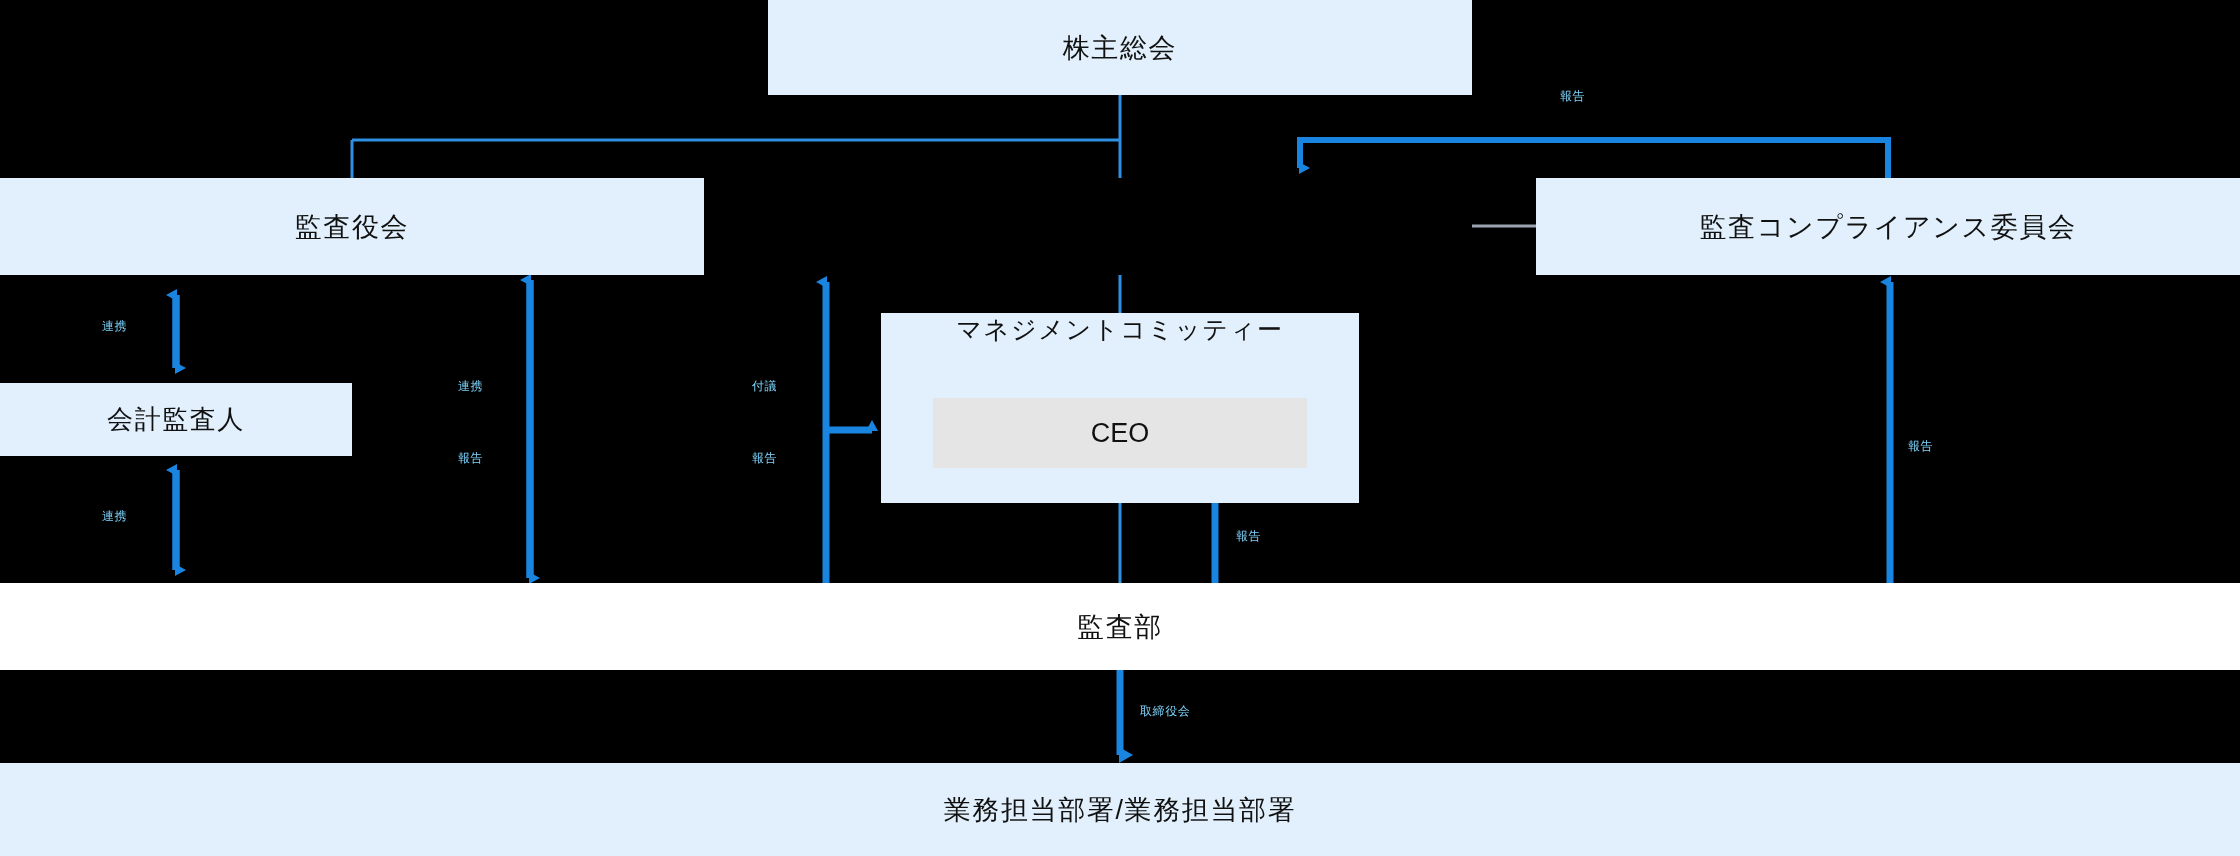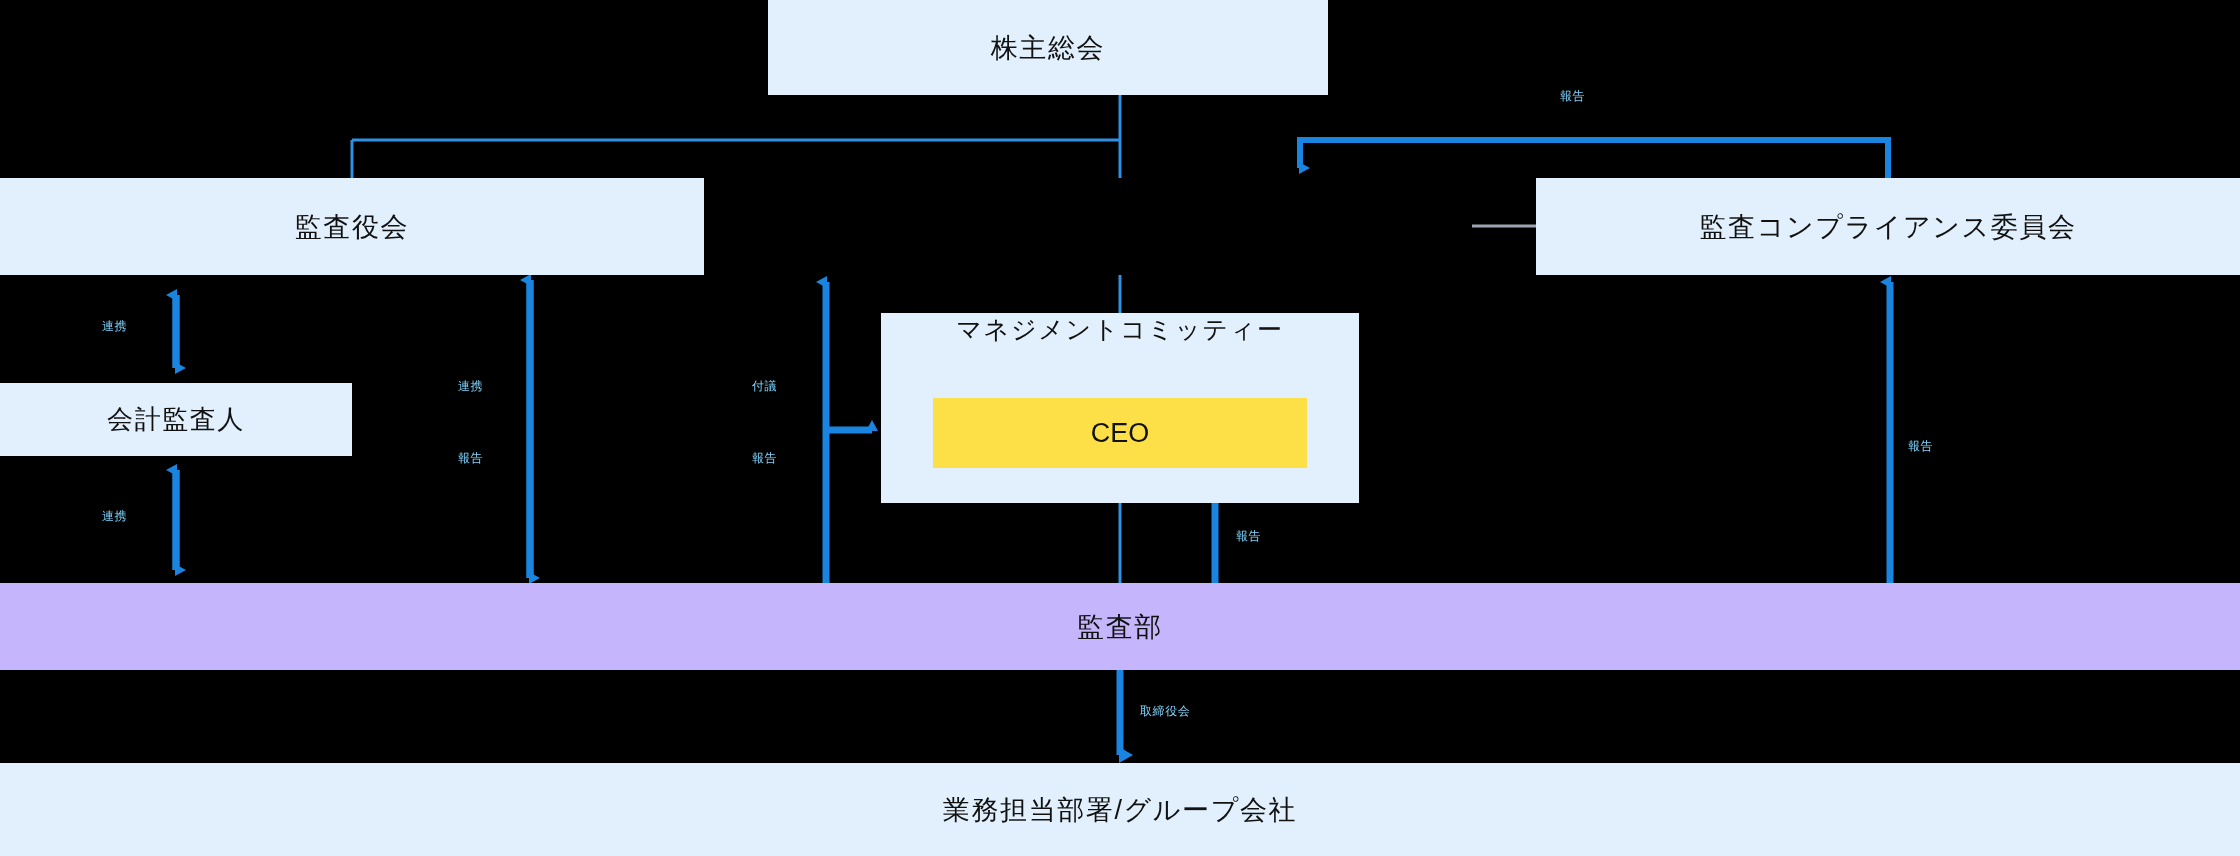--- a/index.html
+++ b/index.html
@@ -22,21 +22,21 @@
     background: #e1f0fc;
     color: #111111;
     display: flex;
     align-items: center;
     justify-content: center;
     box-sizing: border-box;
     letter-spacing: 0.06em;
     z-index: 5;
   }
   .box-shareholders {
-    left: 768px; top: 0px; width: 560px; height: 95px;
+    left: 768px; top: 0px; width: 704px; height: 95px;
     font-size: 27px;
   }
   .box-auditors {
     left: -60px; top: 178px; width: 764px; height: 97px;
     font-size: 27px;
     padding-left: 60px;
   }
   .box-directors {
     left: 768px; top: 178px; width: 704px; height: 97px;
     font-size: 27px;
@@ -62,40 +62,40 @@
     z-index: 6;
   }
   .mgmt-title {
     font-size: 25px;
     color: #111111;
     letter-spacing: 0.07em;
   }
   .ceo-box {
     position: absolute;
     left: 933px; top: 398px; width: 374px; height: 70px;
-    background: #fde047;
+    background: #e5e5e5;
     display: flex;
     align-items: center;
     justify-content: center;
     font-size: 27px;
     color: #111111;
     z-index: 7;
   }
   .bar {
     position: absolute;
     left: 0; width: 2240px;
     display: flex;
     align-items: center;
     justify-content: center;
     color: #111111;
     z-index: 5;
   }
   .bar-audit-dept {
     top: 583px; height: 87px;
-    background: #c4b5fd;
+    background: #ffffff;
     font-size: 27px;
     letter-spacing: 0.06em;
   }
   .bar-operating {
     top: 763px; height: 93px;
     background: #e1f0fc;
     font-size: 27px;
     letter-spacing: 0.06em;
   }
   .lbl {
@@ -198,21 +198,21 @@
   <div class="box box-accounting">会計監査人</div>
 
   <div class="mgmt-committee">
     <div class="mgmt-title">マネジメントコミッティー</div>
   </div>
 
   <div class="ceo-box">CEO</div>
 
   <div class="bar bar-audit-dept">監査部</div>
 
-  <div class="bar bar-operating">業務担当部署/グループ会社</div>
+  <div class="bar bar-operating">業務担当部署/業務担当部署</div>
 
   <div class="lbl" style="left:102px; top:318px;">連携</div>
 
   <div class="lbl" style="left:102px; top:508px;">連携</div>
 
   <div class="lbl" style="left:458px; top:378px;">連携</div>
 
   <div class="lbl" style="left:458px; top:450px;">報告</div>
 
   <div class="lbl" style="left:752px; top:378px;font-family:Liberation Mono, monospace;">付議</div>

